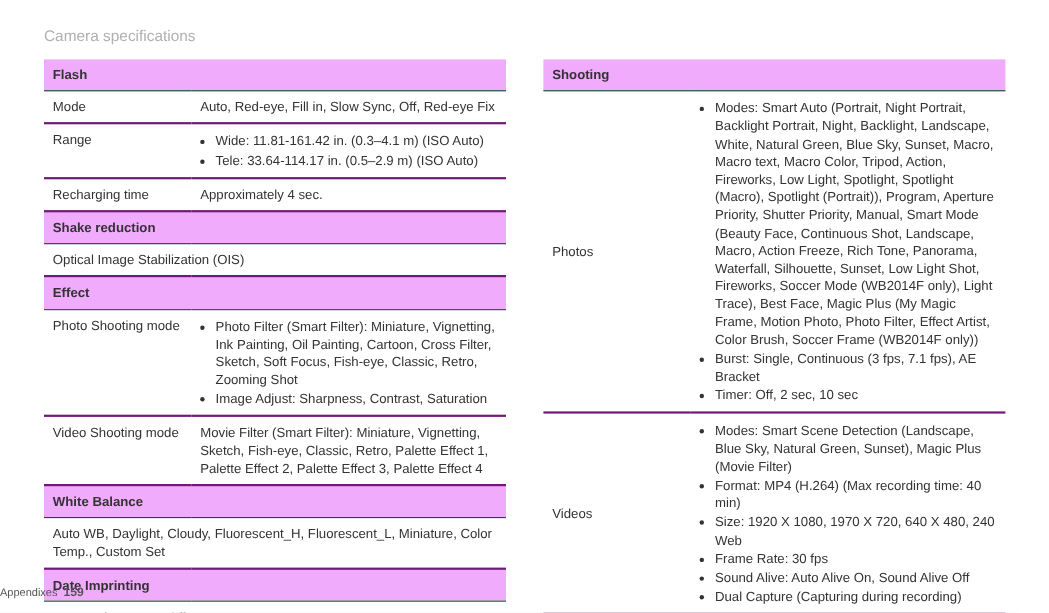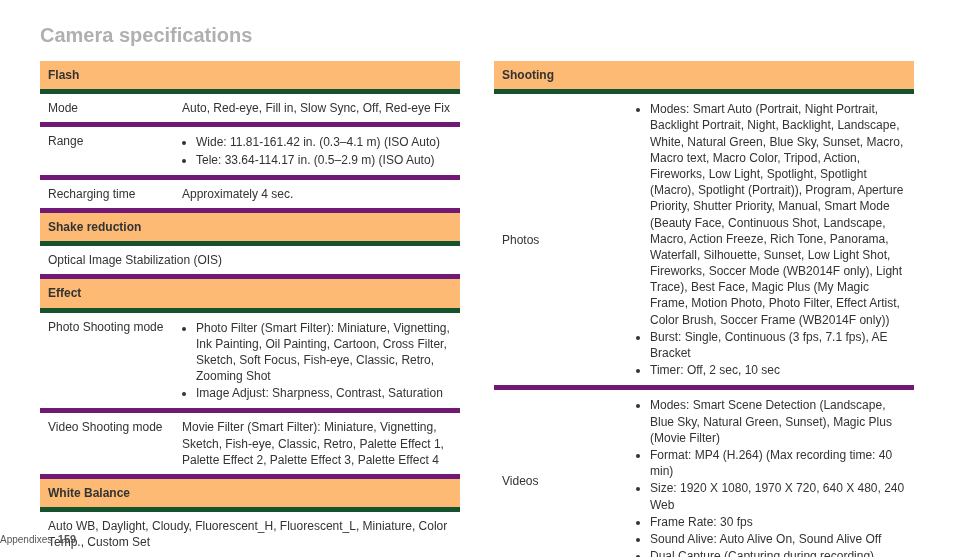--- a/index.html
+++ b/index.html
@@ -14,47 +14,47 @@
     width: 954px;
     height: 557px;
     margin: 0 auto;
     background: #fff;
     box-sizing: border-box;
     padding: 24px 40px 10px 40px;
     position: relative;
   }
   .page-title {
     color: #b0b0b0;
-    font-size: 20px;
+    font-size: 14px;
     margin: 0 0 14px 0;
-    font-weight: 700;
+    font-weight: 400;
   }
   .columns {
     display: flex;
     gap: 34px;
   }
   .col {
     flex: 1;
   }
   table {
     width: 100%;
     border-collapse: collapse;
     font-size: 12px;
   }
   td {
-    border-bottom: 5px solid #701a75;
+    border-bottom: 2px solid #701a75;
     padding: 6px 8px;
     vertical-align: top;
     line-height: 1.35;
   }
   .section-header td {
-    background: #fdba74;
+    background: #f0abfc;
     font-weight: 700;
     color: #333;
-    border-bottom: 5px solid #14532d;
+    border-bottom: 1px solid #14532d;
   }
   .label-cell {
     width: 118px;
     color: #333;
   }
   ul {
     margin: 0;
     padding-left: 14px;
   }
   li {

